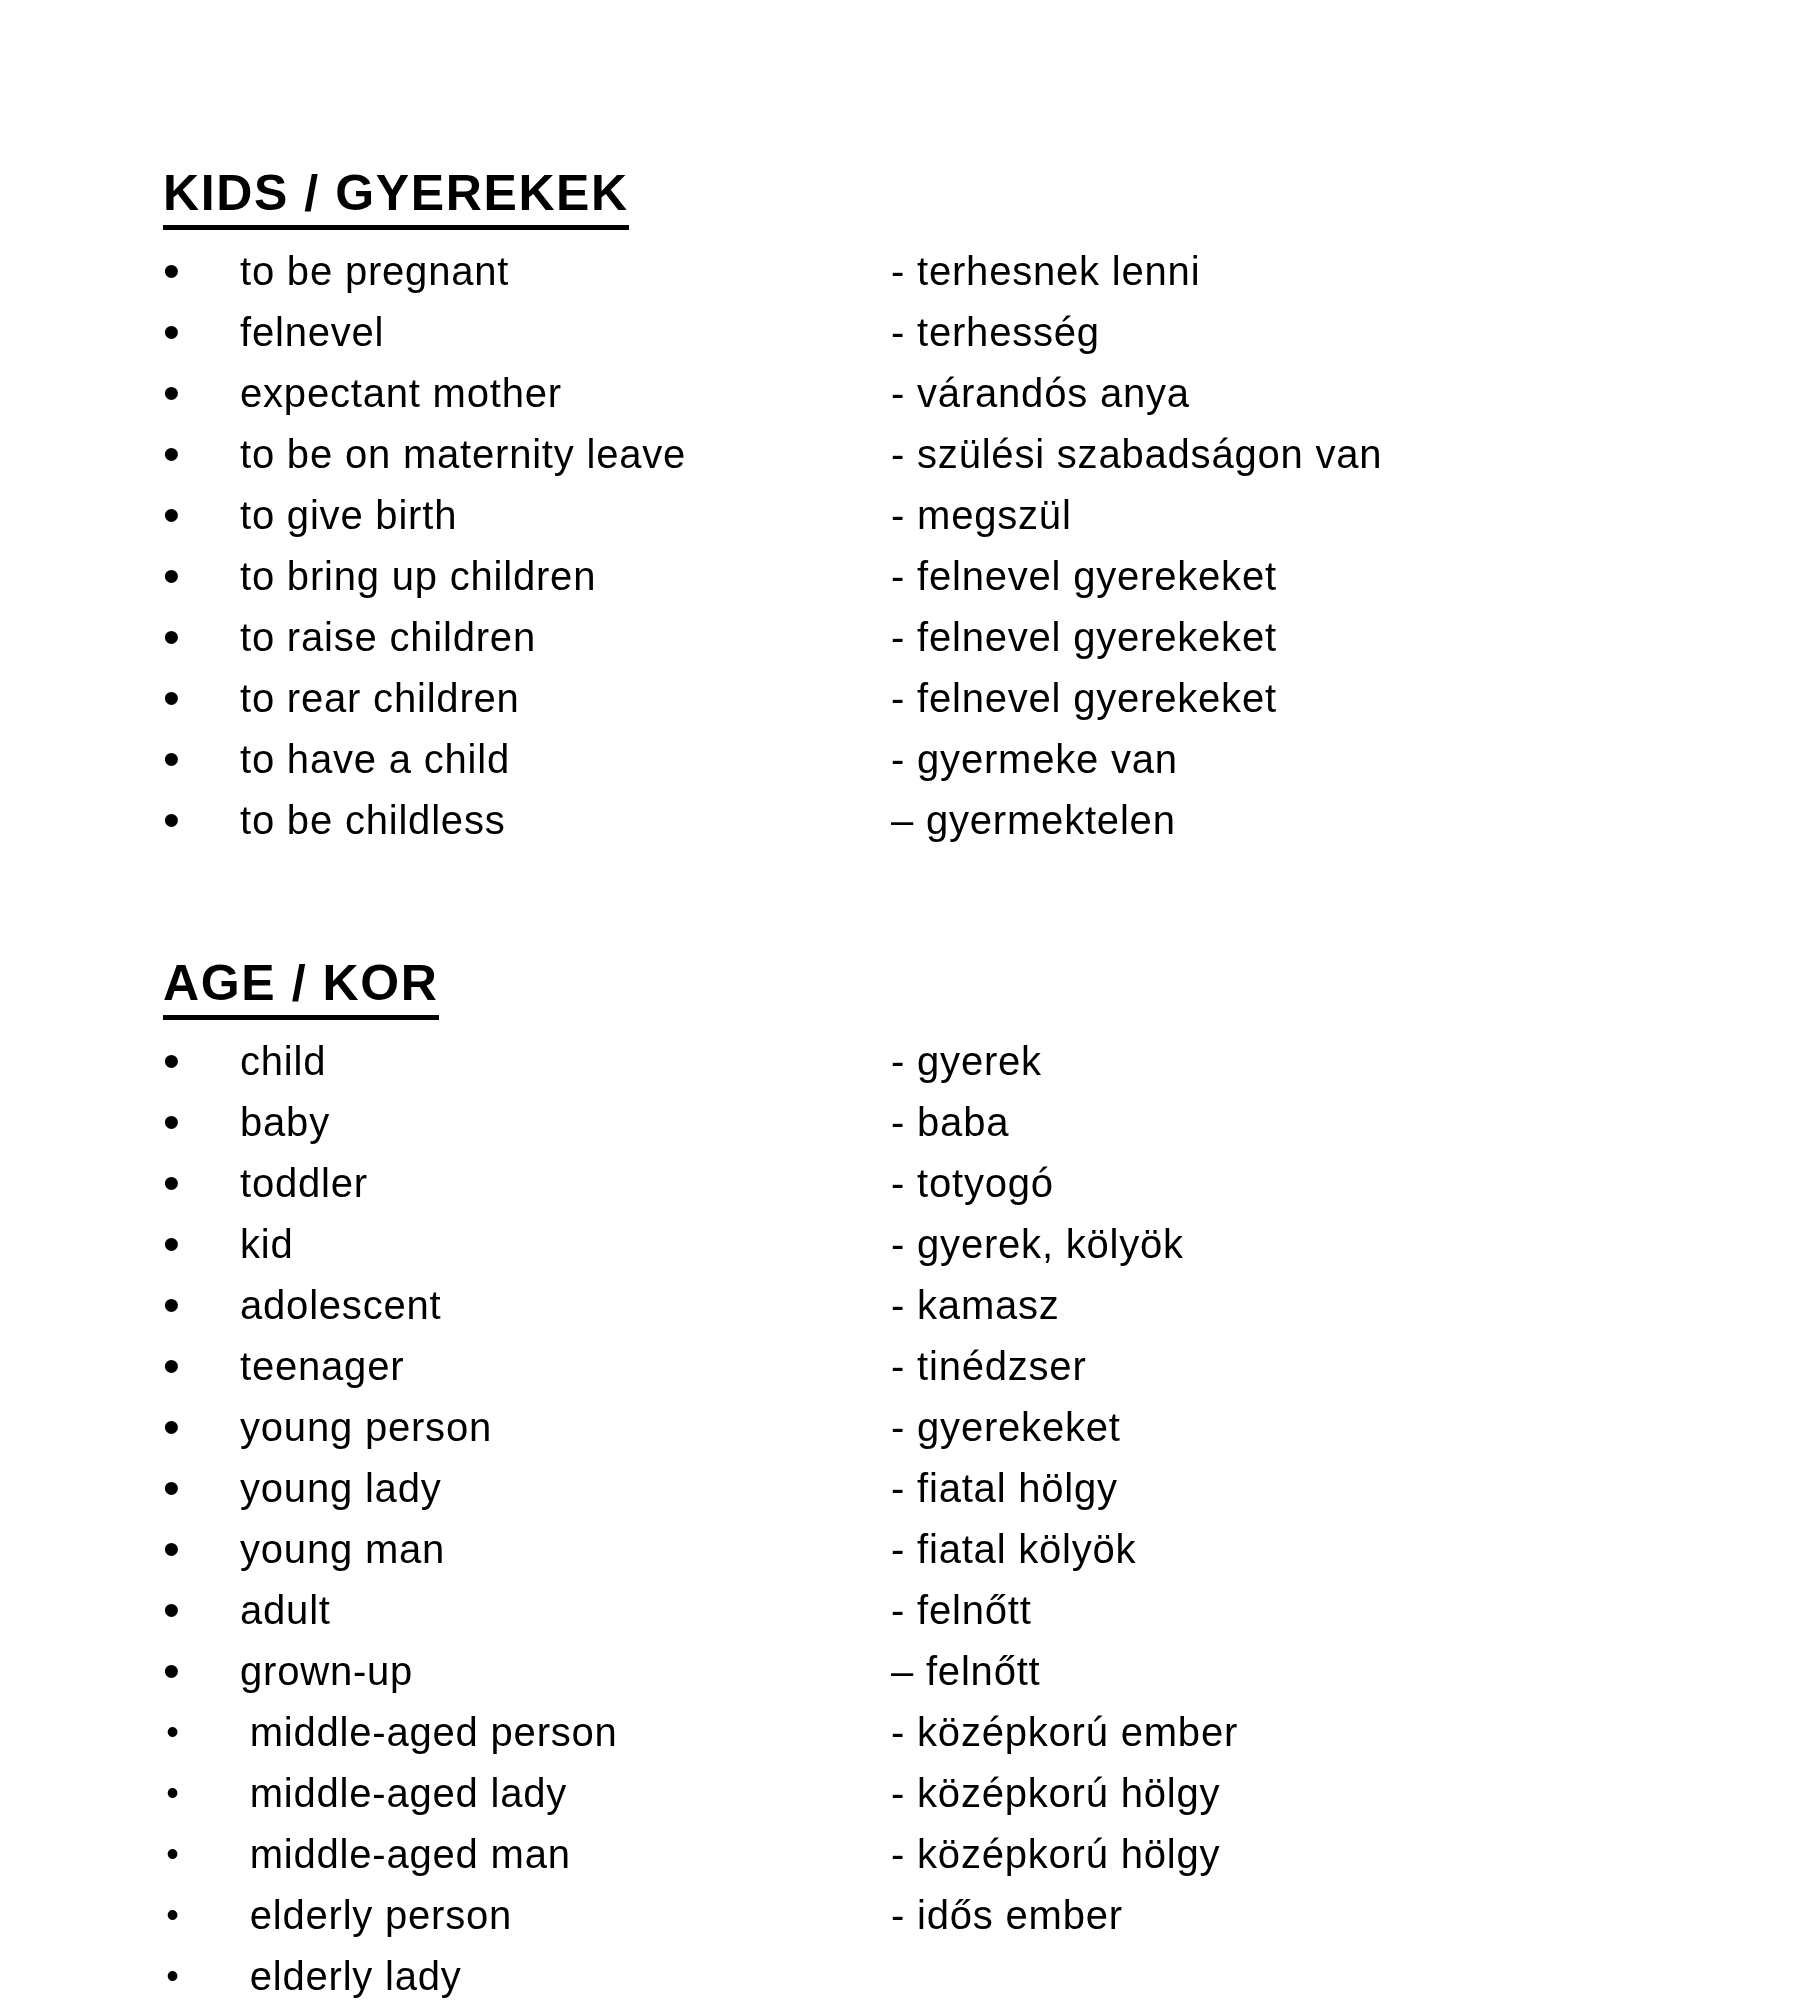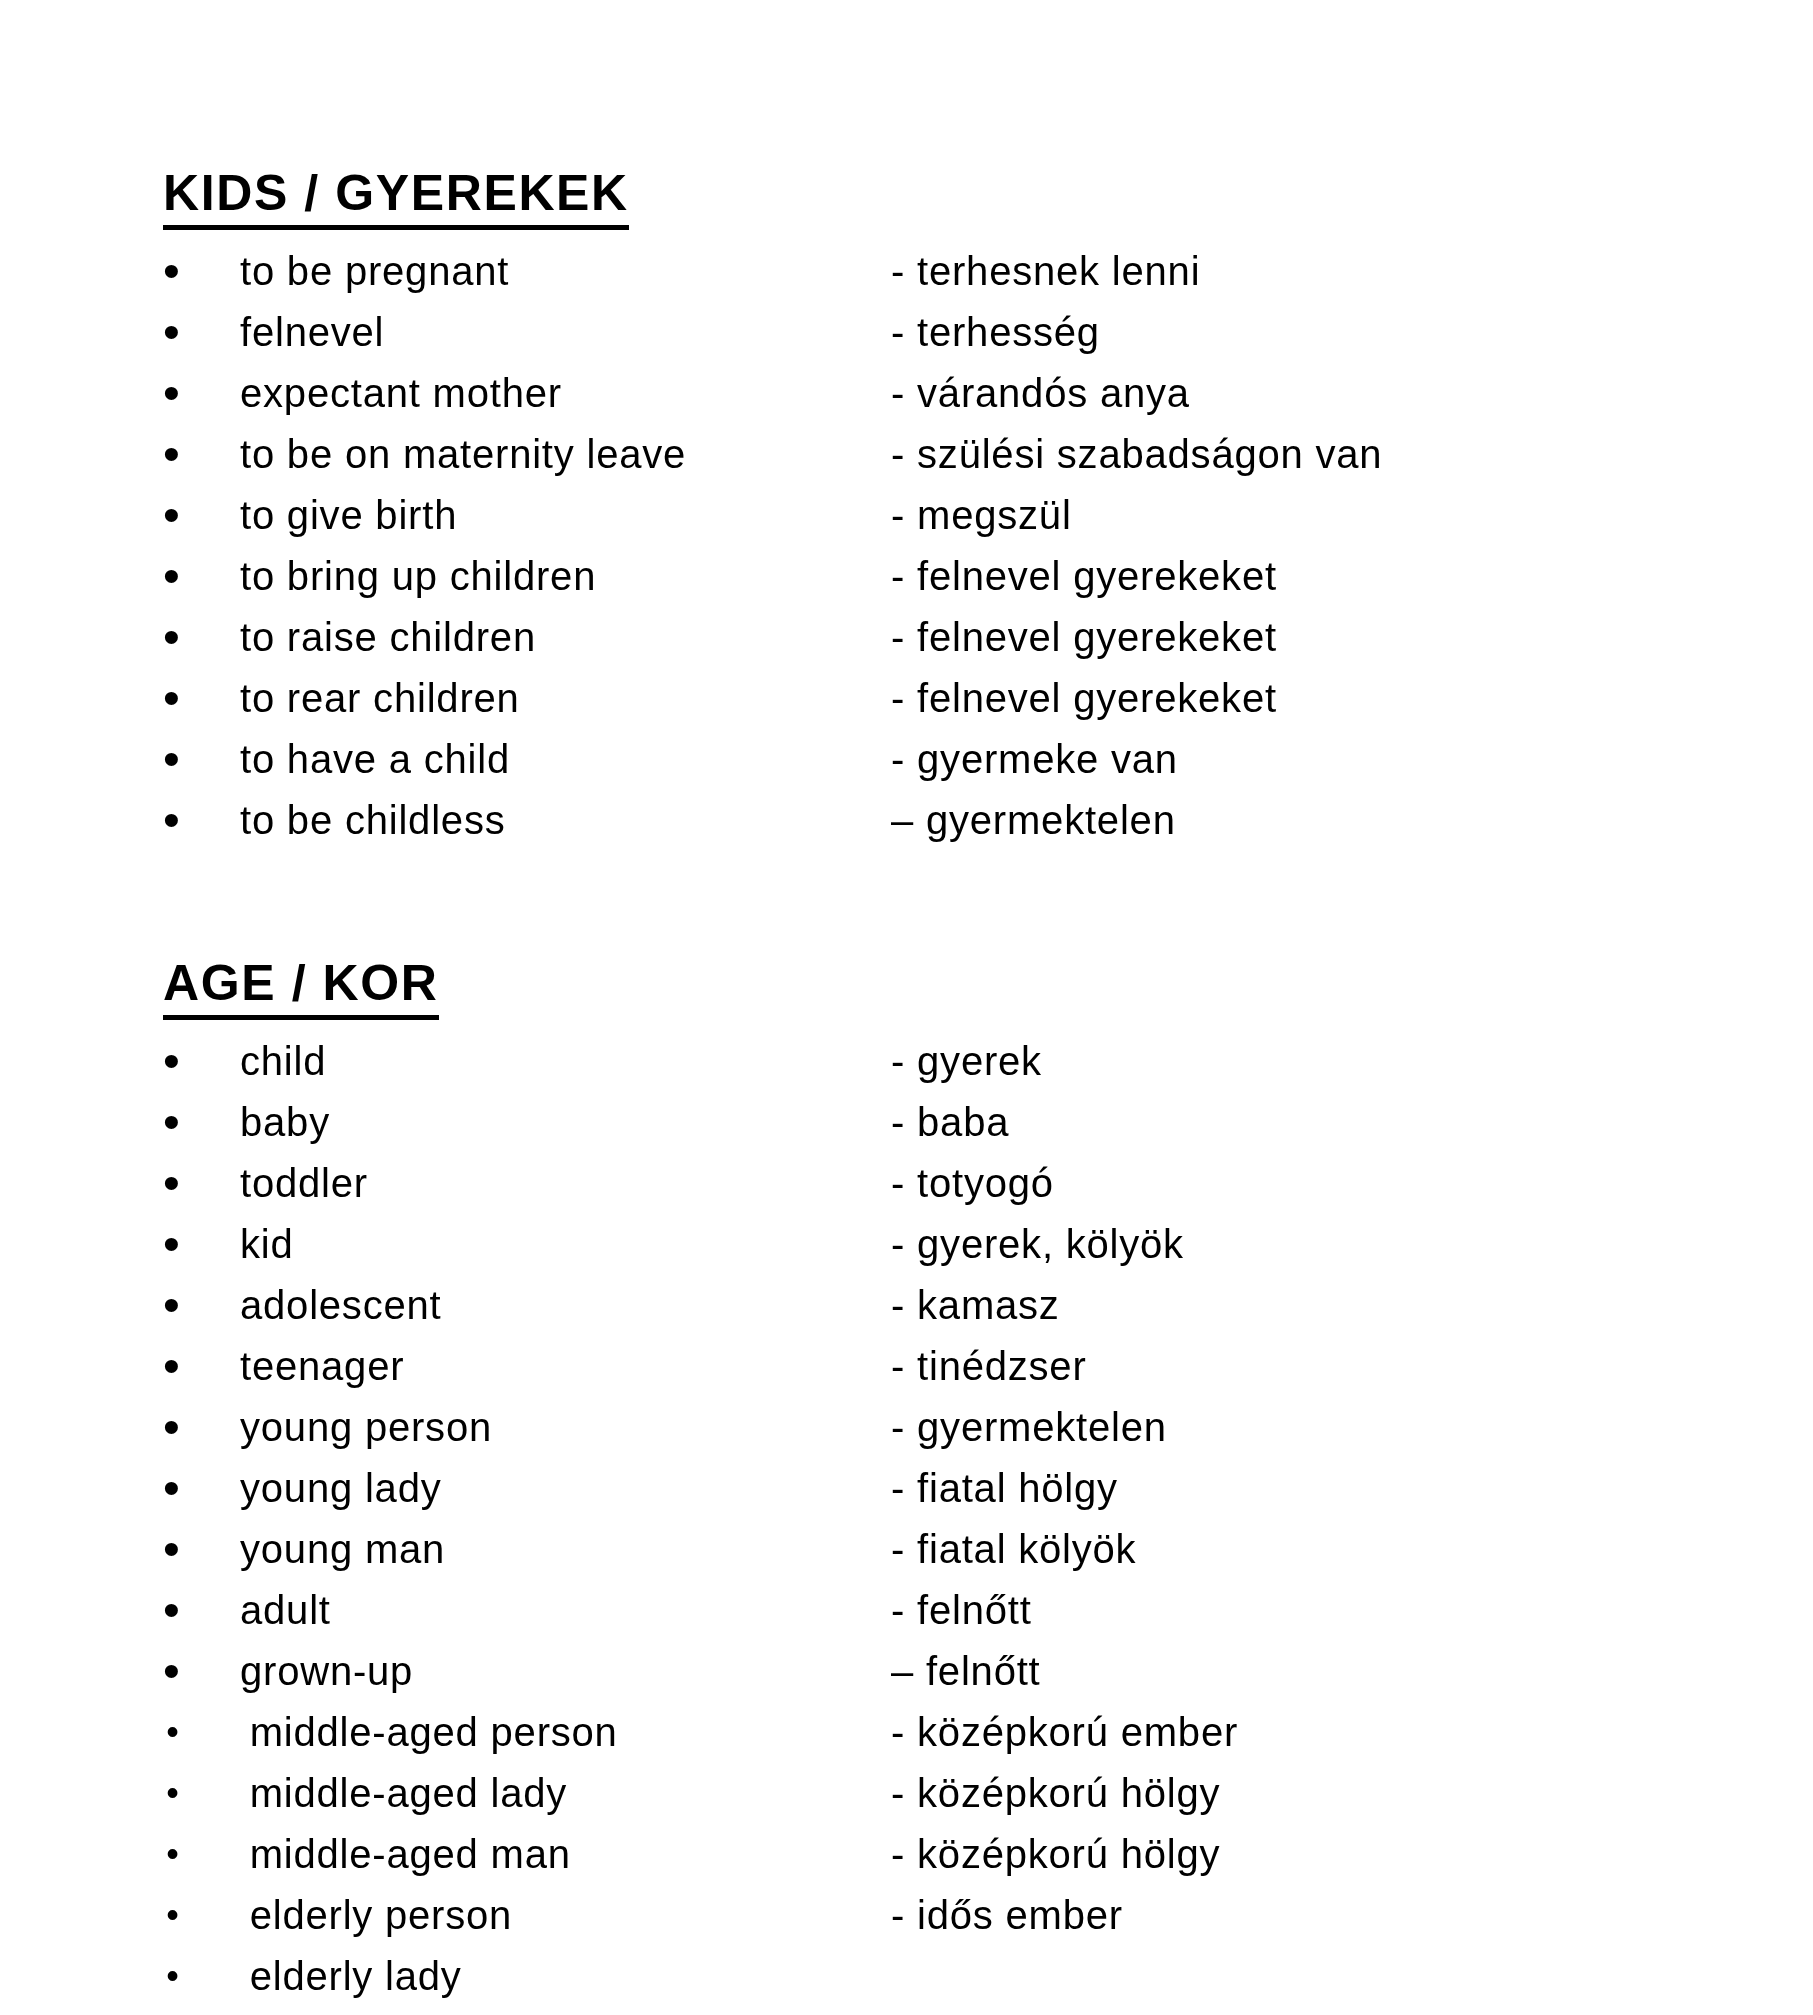--- a/index.html
+++ b/index.html
@@ -148,21 +148,21 @@
             <span class="hu">- kamasz</span>
           </div>
           <div class="row">
             <span class="bullet">•</span>
             <span class="en">teenager</span>
             <span class="hu">- tinédzser</span>
           </div>
           <div class="row">
             <span class="bullet">•</span>
             <span class="en">young person</span>
-            <span class="hu">- gyermektelen</span>
+            <span class="hu">- gyerekeket</span>
           </div>
           <div class="row">
             <span class="bullet">•</span>
             <span class="en">young lady</span>
             <span class="hu">- fiatal hölgy</span>
           </div>
           <div class="row">
             <span class="bullet">•</span>
             <span class="en">young man</span>
             <span class="hu">- fiatal kölyök</span>

